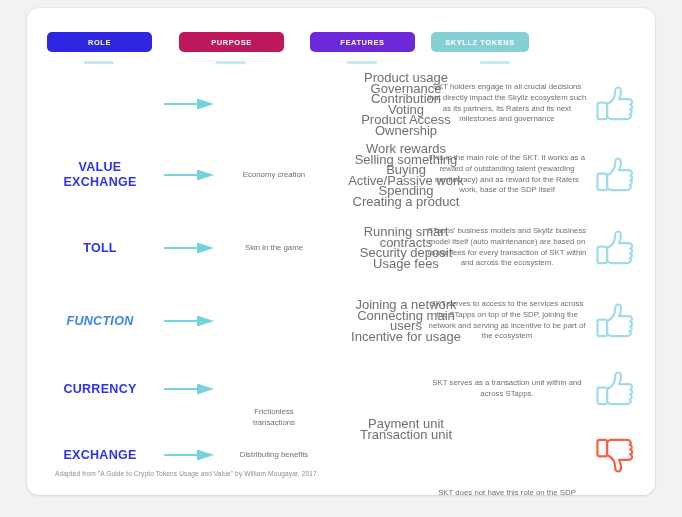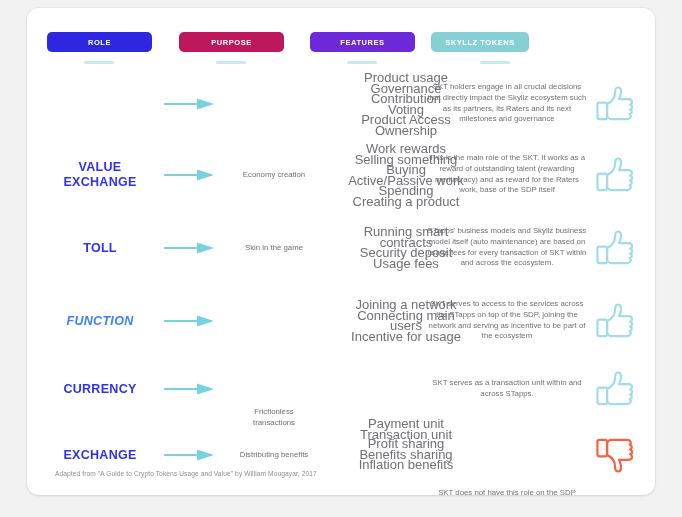--- a/index.html
+++ b/index.html
@@ -274,23 +274,20 @@
         </div>
         <div class="row" style="height: 62px; position: absolute; top: 354px; left: 0px;">
           <div class="cell cell-role" style="color: rgb(43, 51, 240); position: absolute; white-space: pre-line; top: 50%; transform: translateY(-50%);">EXCHANGE</div>
           <div class="cell cell-arrow" style="position: absolute; top: 50%; transform: translateY(-50%);">
             <span class="arrow-wrap"><svg width="52" height="14" viewBox="0 0 52 14" xmlns="http://www.w3.org/2000/svg">
                 <line x1="1" y1="7" x2="36" y2="7" stroke="#76d2de" stroke-width="2.2" stroke-linecap="round"></line>
                 <polygon points="33,1.5 50,7 33,12.5" fill="#76d2de"></polygon>
               </svg></span>
           </div>
           <div class="cell cell-purpose" style="color: rgb(111, 111, 116); position: absolute; white-space: pre-line; top: 50%; transform: translateY(-50%);">Distributing benefits</div>
-          <div class="cell cell-features" style="color: rgb(111, 111, 116); position: absolute; white-space: pre-line; top: 50%; transform: translateY(-50%);">Profit sharing
-Benefits sharing
-Inflation benefits</div>
           <div class="cell cell-tokens" style="color: rgb(111, 111, 116); position: absolute; white-space: normal; top: 50%; transform: translateY(-50%); margin-top: 38px;">SKT does not have this role on the SDP</div>
           <div class="cell cell-icon" style="position: absolute; top: 50%; transform: translateY(-50%);">
             <span class="thumb-wrap"><svg width="44" height="44" viewBox="0 0 64 64" xmlns="http://www.w3.org/2000/svg" fill="none" stroke="#f95f43" stroke-width="3.2" stroke-linejoin="round" stroke-linecap="round">
                 <rect x="5" y="10" width="14" height="24" rx="3"></rect>
                 <path d="M19 32 C19 32 26 35 29 41 C31.5 46 30 51 31.5 54 C32.8 56.6 37 56.8 38.5 54 C40 51.2 39 45 36.5 39 L50 39 C54 39 56 36.5 55 33.5 C54.4 31.6 52.5 31 52.5 31 C55 30.6 56 28.4 55.2 26.2 C54.6 24.5 52.6 23.8 52.6 23.8 C54.8 23 55.3 21 54.5 19.2 C53.8 17.6 51.8 17 51.8 17 C53.6 16.1 53.9 14.2 53.1 12.6 C52.3 11 50.4 10 48 10 L26 10 C22 10 19 12.5 19 16 Z"></path>
               </svg></span>
           </div>
         </div>
       </div>
 

